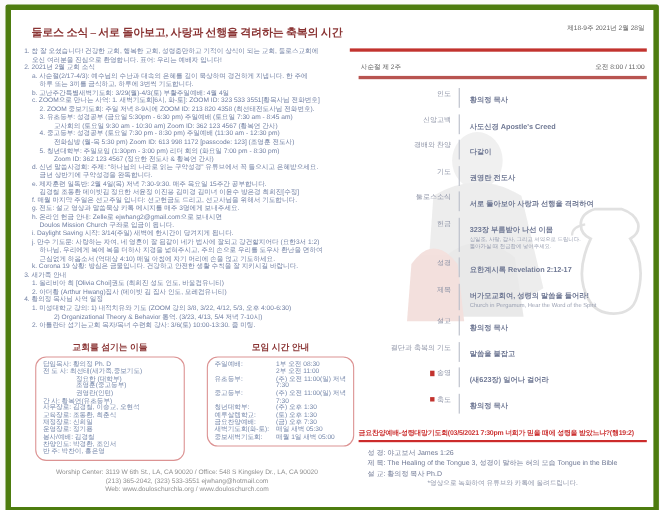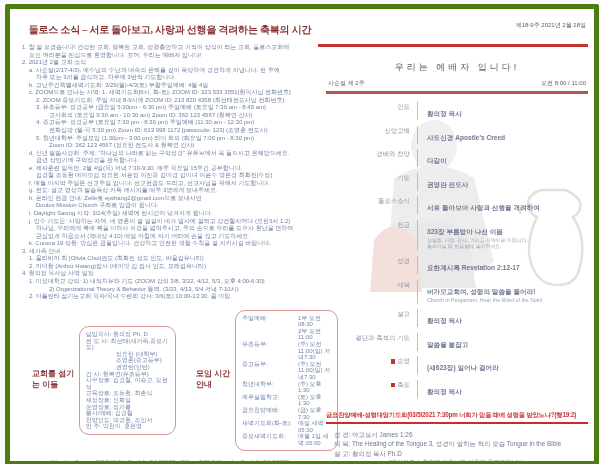--- a/index.html
+++ b/index.html
@@ -16,21 +16,21 @@
   .lp-title{
     font-family:"Liberation Serif",serif;font-weight:bold;font-size:10px;
     color:#8a3434;text-align:center;margin:6px 0 7px 0;letter-spacing:-0.2px;
   }
   .ln{font-size:6px;line-height:7.55px;color:#6e7da1;white-space:nowrap;}
   .i0{padding-left:0;}
   .i1{padding-left:7px;}
   .i2{padding-left:14px;}
   .i3{padding-left:27px;}
   .boxes{display:flex;gap:20px;margin:9px 0 0 10px;}
-  .boxcol{display:flex;flex-direction:row;align-items:center;}
+  .boxcol{display:flex;flex-direction:column;align-items:center;}
   .box-title{font-size:8px;font-weight:bold;color:#8a3434;margin-bottom:3px;}
   .rbox{
     border:1.5px solid #dc9393;border-radius:10px;background:#fff;
     padding:4px 6px;font-size:6px;line-height:6.6px;color:#7486a9;
   }
   .rbox1{width:122px;}
   .rbox2{width:120px;}
   .bx-ind{padding-left:30px;}
   .t-row{display:flex;}
   .t-label{width:56px;flex-shrink:0;}
@@ -195,21 +195,20 @@
       <path d="M205 78 q-13 4 -13 14 q0 9 9 13 q-15 32 -2 55 q7 13 23 13 q17 0 21 -15 q9 -30 -6 -53 q9 -5 7 -14 q-3 -9 -15 -13 z" fill="none" stroke="#bdbdbd" stroke-width="2.5"></path>
       <path d="M196 92 q-12 2 -12 10" fill="none" stroke="#bdbdbd" stroke-width="2"></path>
     </svg>
 
     <div class="issue">제18-9주 2021년 2월 28일</div>
 
     <div class="logo-row">
       <div class="logo-line"></div>
     </div>
 
-    <div class="motto">우리는 예배자 입니다!</div>
 
     <div class="season-row">
       <span>사순절 제 2주</span>
       <span>오전 8:00 / 11:00</span>
     </div>
 
     <div class="maroon-rule"></div>
 
     <div class="order">
       <div class="order-row">

